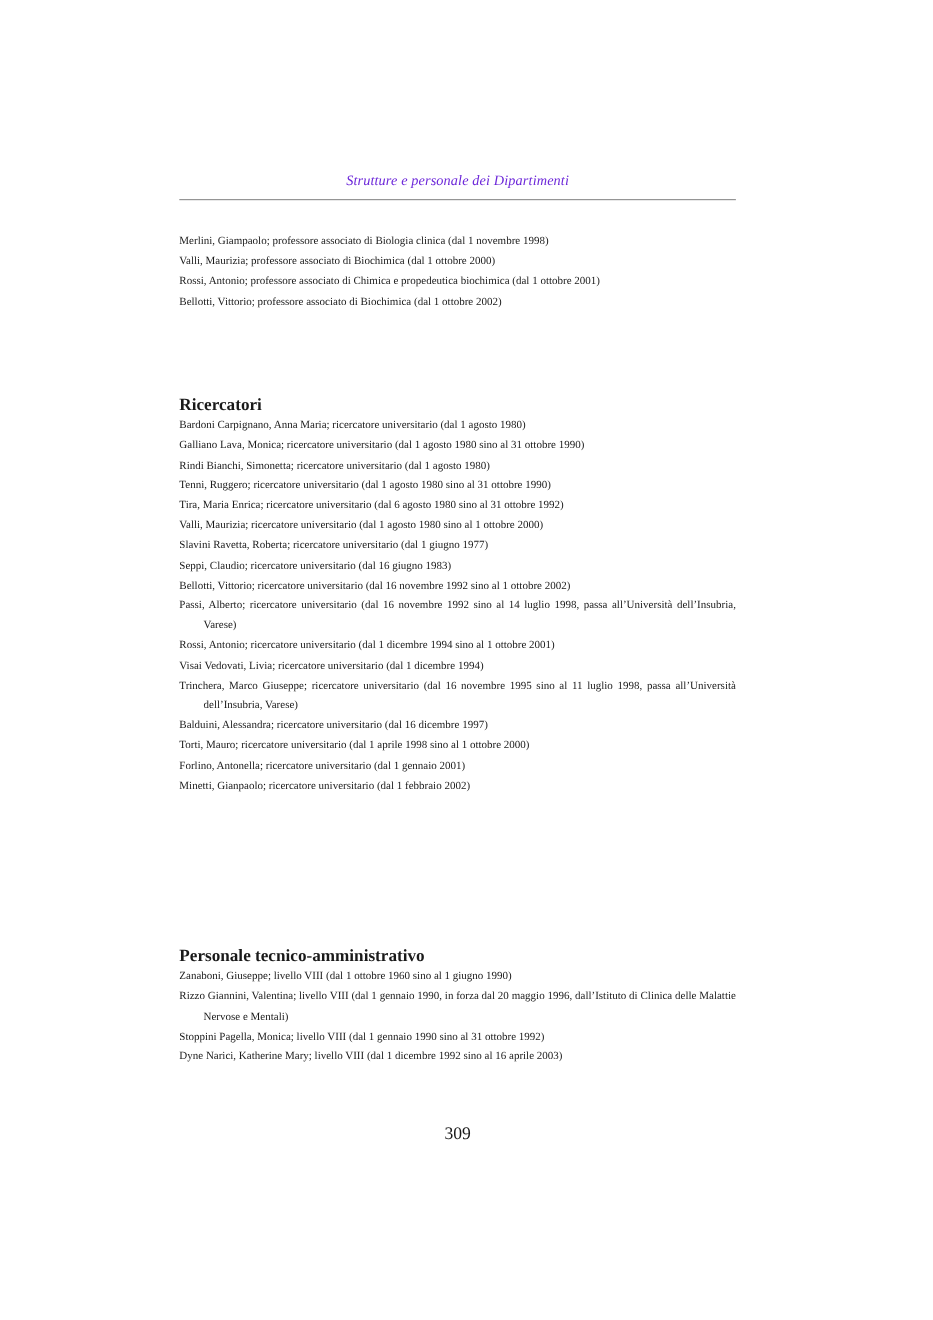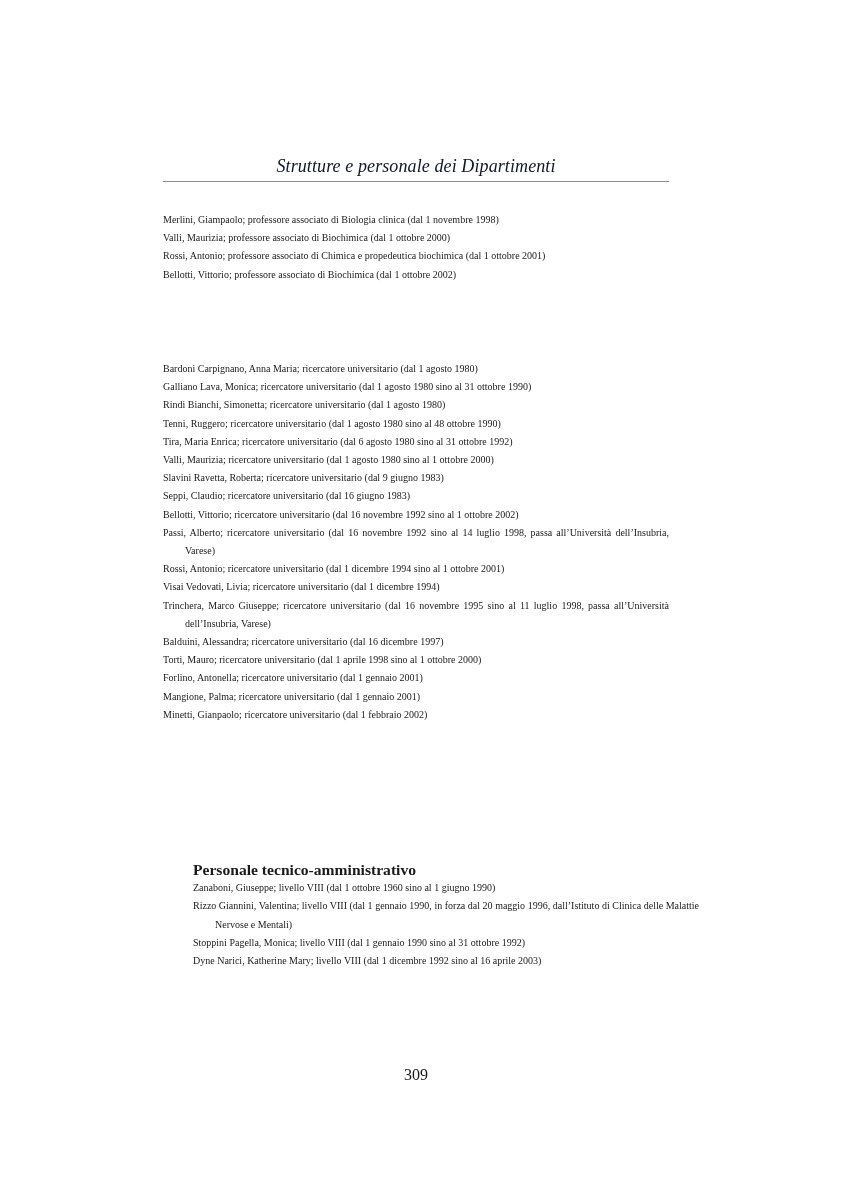--- a/index.html
+++ b/index.html
@@ -21,22 +21,22 @@
     top: 0;
     width: 506px;
   }
   .running-head {
     position: absolute;
     top: 156px;
     left: 0;
     width: 506px;
     text-align: center;
     font-style: italic;
-    font-size: 18px;
-    color: #0f172a;
+    font-size: 13px;
+    color: #6d28d9;
     letter-spacing: 0.1px;
     font-family: Liberation Serif, serif;
   }
   .rule {
     position: absolute;
     top: 181px;
     left: 0;
     width: 506px;
     height: 0;
     border-top: 1px solid #8a8a8a;
@@ -56,21 +56,21 @@
     margin: 0;
   }
   .section-title {
     font-size: 15.6px;
     line-height: 18.2px;
     font-weight: bold;
     margin: 0;
   }
   .page-number {
     position: absolute;
-    top: 1066px;
+    top: 1022px;
     left: 0;
     width: 506px;
     text-align: center;
     font-size: 16px;
   }
 </style>
 </head>
 <body>
 
 <div class="page">
@@ -79,41 +79,41 @@
   <div class="rule"></div>
 
   <div class="block" style="top:211px;">
     <p class="entry">Merlini, Giampaolo; professore associato di Biologia clinica (dal 1 novembre 1998)</p>
     <p class="entry">Valli, Maurizia; professore associato di Biochimica (dal 1 ottobre 2000)</p>
     <p class="entry">Rossi, Antonio; professore associato di Chimica e propedeutica biochimica (dal 1 ottobre 2001)</p>
     <p class="entry">Bellotti, Vittorio; professore associato di Biochimica (dal 1 ottobre 2002)</p>
   </div>
 
   <div class="block" style="top:360px;">
+    <p class="section-title">Ricercatori</p>
     <p class="entry">Bardoni Carpignano, Anna Maria; ricercatore universitario (dal 1 agosto 1980)</p>
     <p class="entry">Galliano Lava, Monica; ricercatore universitario (dal 1 agosto 1980 sino al 31 ottobre 1990)</p>
     <p class="entry">Rindi Bianchi, Simonetta; ricercatore universitario (dal 1 agosto 1980)</p>
-    <p class="entry">Tenni, Ruggero; ricercatore universitario (dal 1 agosto 1980 sino al 48 ottobre 1990)</p>
+    <p class="entry">Tenni, Ruggero; ricercatore universitario (dal 1 agosto 1980 sino al 31 ottobre 1990)</p>
     <p class="entry">Tira, Maria Enrica; ricercatore universitario (dal 6 agosto 1980 sino al 31 ottobre 1992)</p>
     <p class="entry">Valli, Maurizia; ricercatore universitario (dal 1 agosto 1980 sino al 1 ottobre 2000)</p>
-    <p class="entry">Slavini Ravetta, Roberta; ricercatore universitario (dal 9 giugno 1983)</p>
+    <p class="entry">Slavini Ravetta, Roberta; ricercatore universitario (dal 1 giugno 1977)</p>
     <p class="entry">Seppi, Claudio; ricercatore universitario (dal 16 giugno 1983)</p>
     <p class="entry">Bellotti, Vittorio; ricercatore universitario (dal 16 novembre 1992 sino al 1 ottobre 2002)</p>
     <p class="entry">Passi, Alberto; ricercatore universitario (dal 16 novembre 1992 sino al 14 luglio 1998, passa all’Università dell’Insubria, Varese)</p>
     <p class="entry">Rossi, Antonio; ricercatore universitario (dal 1 dicembre 1994 sino al 1 ottobre 2001)</p>
     <p class="entry">Visai Vedovati, Livia; ricercatore universitario (dal 1 dicembre 1994)</p>
     <p class="entry">Trinchera, Marco Giuseppe; ricercatore universitario (dal 16 novembre 1995 sino al 11 luglio 1998, passa all’Università dell’Insubria, Varese)</p>
     <p class="entry">Balduini, Alessandra; ricercatore universitario (dal 16 dicembre 1997)</p>
     <p class="entry">Torti, Mauro; ricercatore universitario (dal 1 aprile 1998 sino al 1 ottobre 2000)</p>
     <p class="entry">Forlino, Antonella; ricercatore universitario (dal 1 gennaio 2001)</p>
-    <p class="entry">Mangione, Palma; ricercatore universitario (dal 1 gennaio 2001)</p>
     <p class="entry">Minetti, Gianpaolo; ricercatore universitario (dal 1 febbraio 2002)</p>
   </div>
 
-  <div class="block" style="top:861px;margin-left:30px;">
+  <div class="block" style="top:861px;">
     <p class="section-title">Personale tecnico-amministrativo</p>
     <p class="entry">Zanaboni, Giuseppe; livello VIII (dal 1 ottobre 1960 sino al 1 giugno 1990)</p>
     <p class="entry">Rizzo Giannini, Valentina; livello VIII (dal 1 gennaio 1990, in forza dal 20 maggio 1996, dall’Istituto di Clinica delle Malattie Nervose e Mentali)</p>
     <p class="entry">Stoppini Pagella, Monica; livello VIII (dal 1 gennaio 1990 sino al 31 ottobre 1992)</p>
     <p class="entry">Dyne Narici, Katherine Mary; livello VIII (dal 1 dicembre 1992 sino al 16 aprile 2003)</p>
   </div>
 
   <div class="page-number">309</div>
 </div>
 

